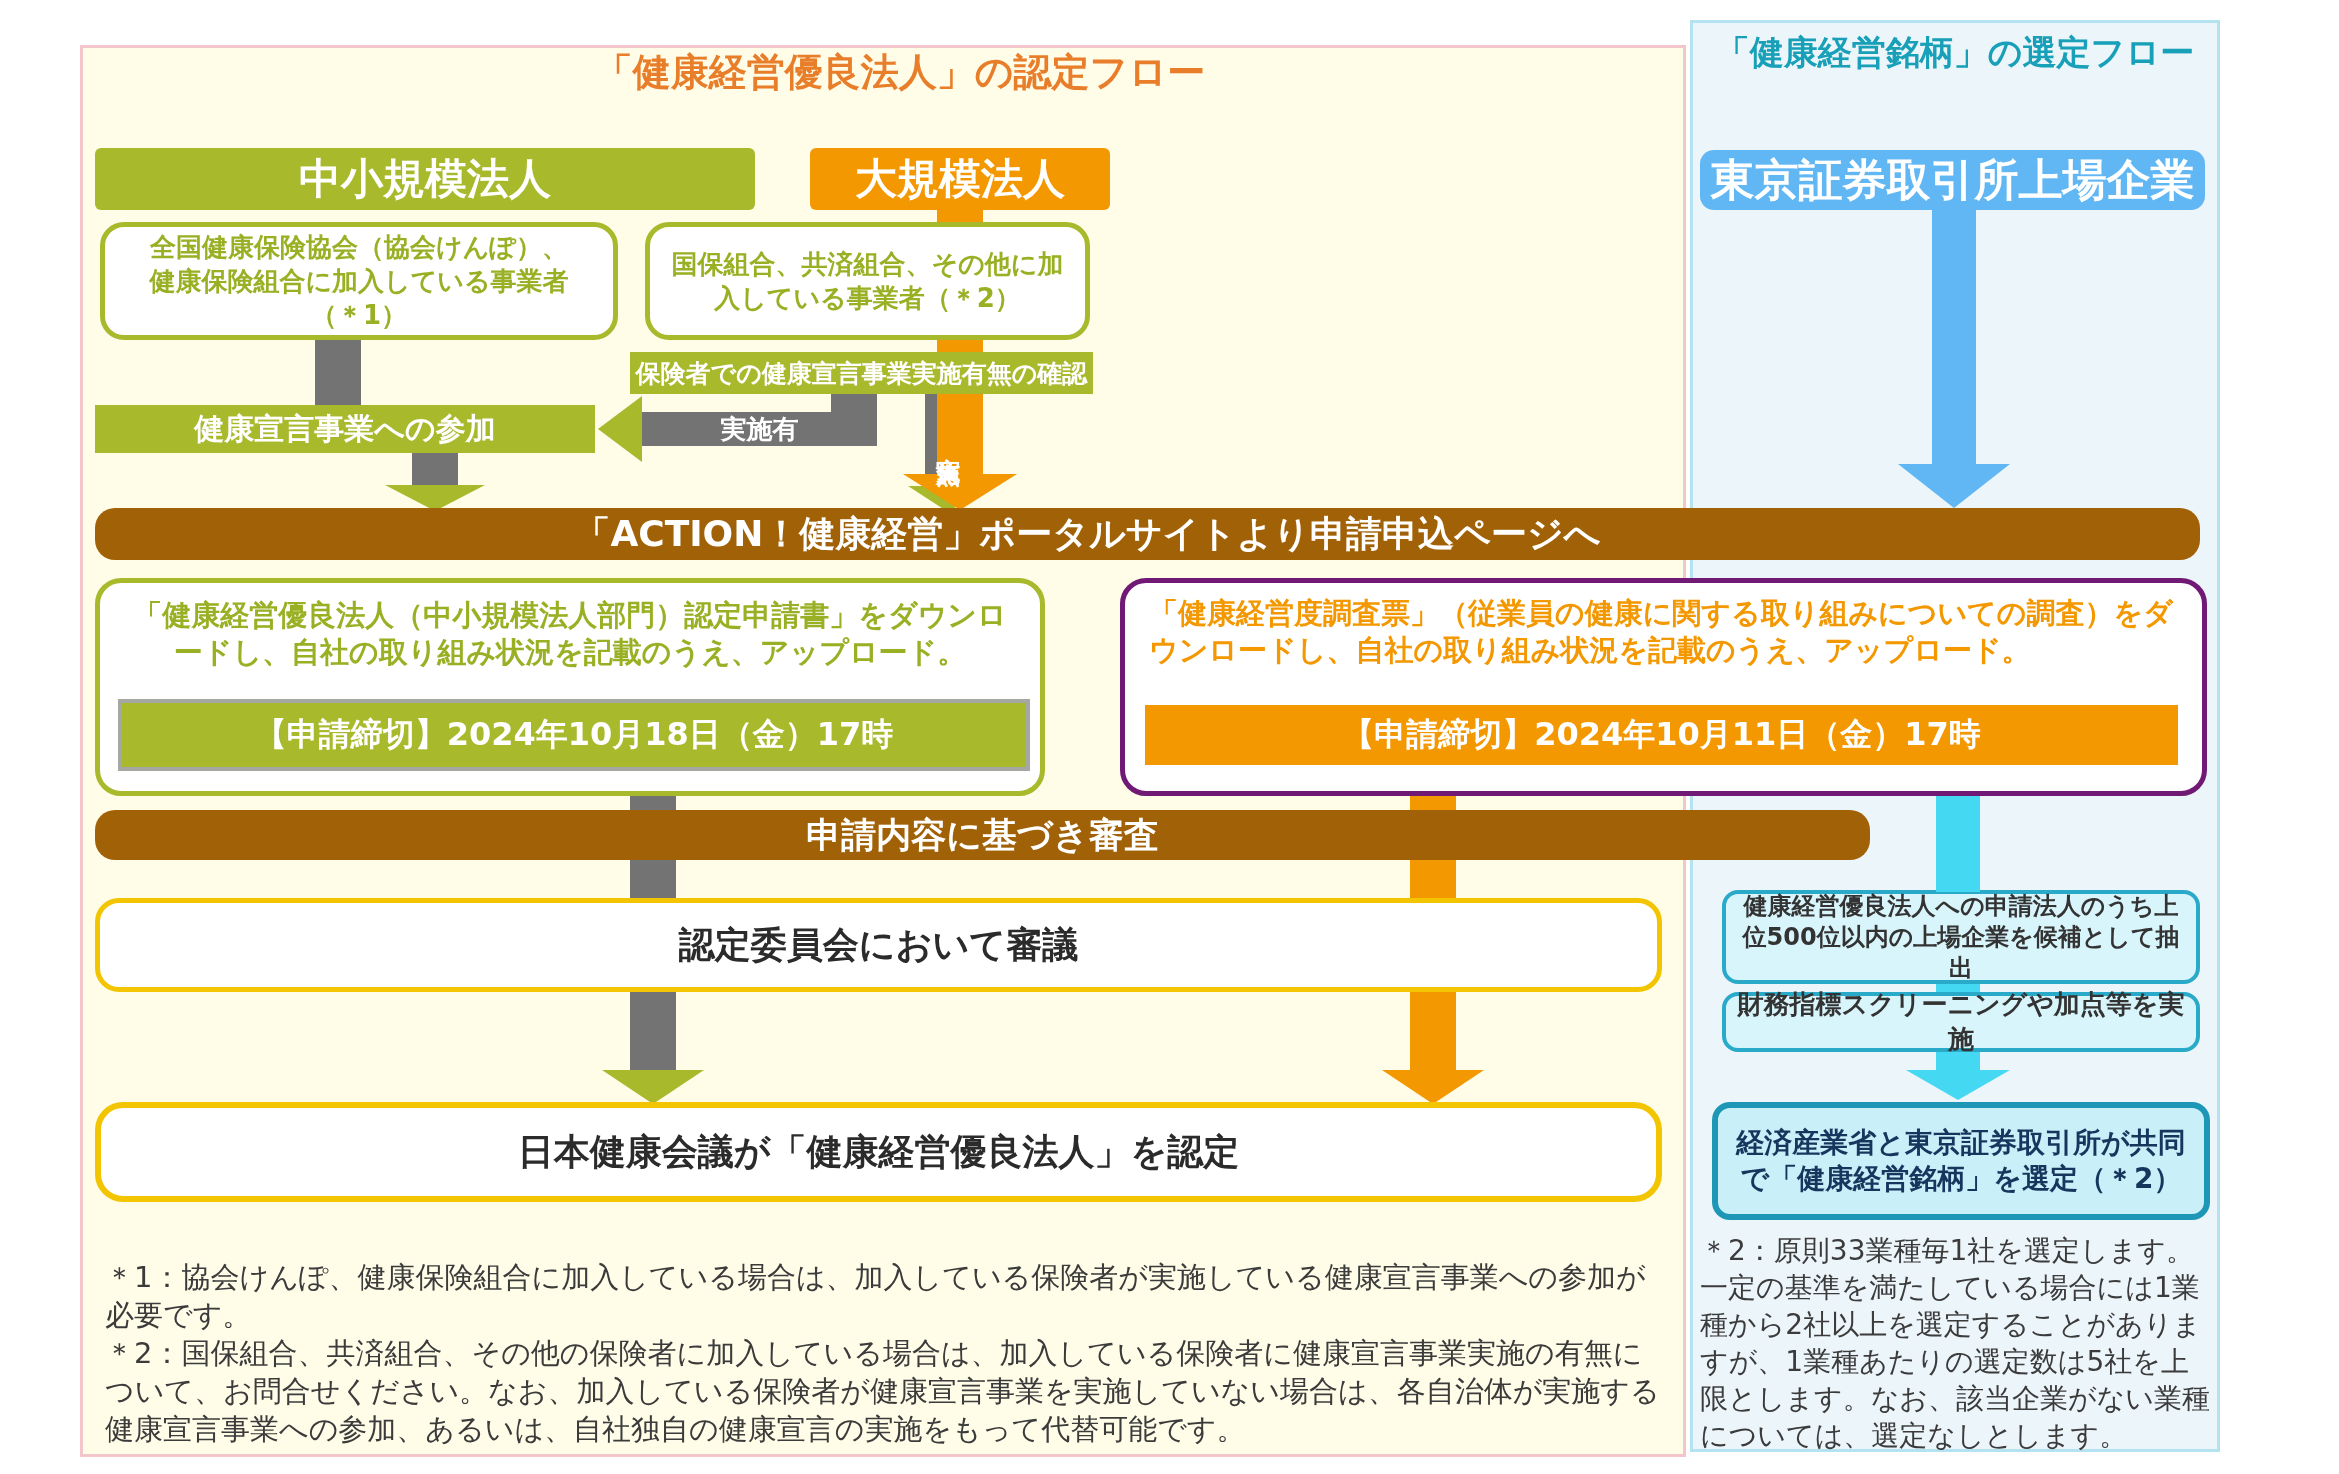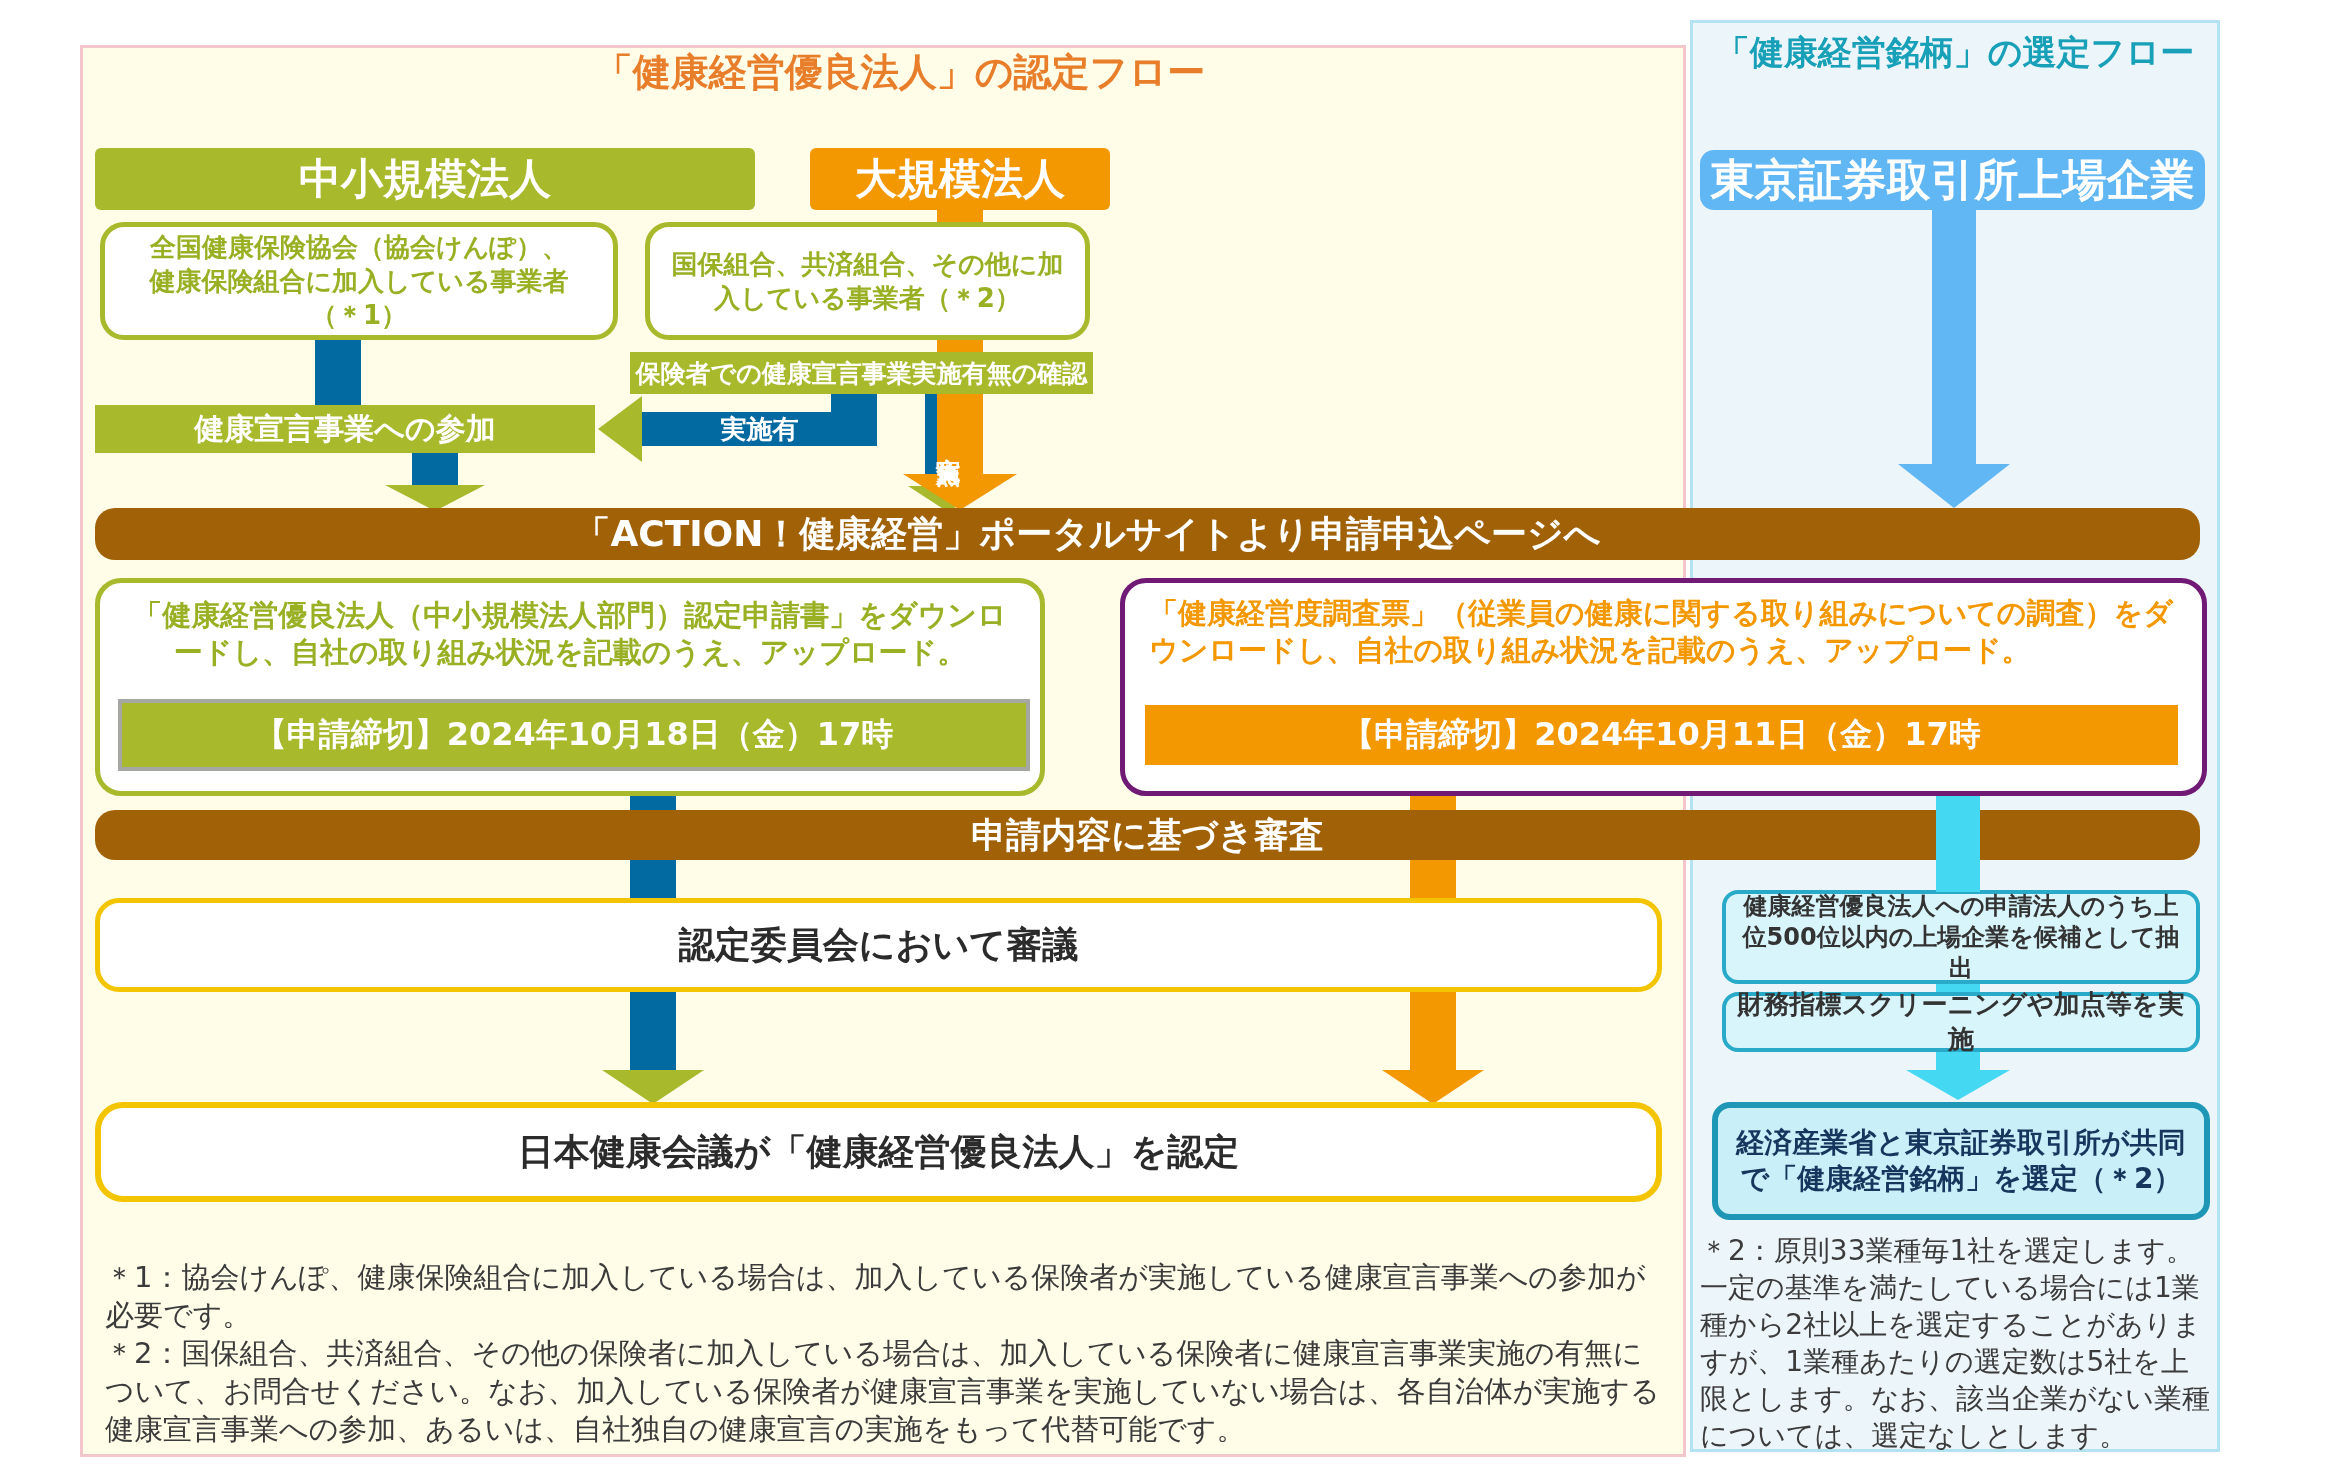--- a/index.html
+++ b/index.html
@@ -23,26 +23,26 @@
   
   .gbox{background:#ffffff;border:5px solid #a8b92c;border-radius:24px;color:#9ab024;font-weight:bold;z-index:2;}
   .box-a{left:100px;top:222px;width:518px;height:118px;font-size:26px;line-height:34px;padding:0 38px;}
   .box-b{left:645px;top:222px;width:445px;height:118px;font-size:26px;line-height:34px;padding:0 20px;}
   
   .greenbar{background:#a8b92c;color:#fff;font-weight:bold;z-index:2;}
   .confirm-bar{left:630px;top:352px;width:463px;height:42px;font-size:25px;}
   .sanka-bar{left:95px;top:405px;width:500px;height:48px;font-size:30px;}
   
   .shaft{position:absolute;box-sizing:border-box;z-index:1;}
-  .green{background:#0369a1;} .orange{background:#f39800;} .sky{background:#61b7f3;} .cyan{background:#45d8f2;}
+  .green{background:#737373;} .orange{background:#f39800;} .sky{background:#61b7f3;} .cyan{background:#45d8f2;}
   .tri{position:absolute;width:0;height:0;z-index:1;}
   
   .banner{background:#a16207;color:#ffffff;font-weight:bold;border-radius:20px;z-index:2;}
   .banner1{left:95px;top:508px;width:2105px;height:52px;font-size:36px;padding-right:120px;}
-  .banner2{left:95px;top:810px;width:2105px;height:50px;font-size:35px;}
+  .banner2{left:95px;top:810px;width:1775px;height:50px;font-size:35px;}
   
   .detail{background:#ffffff;border-radius:26px;z-index:2;}
   .detail-sme{left:95px;top:578px;width:950px;height:218px;border:5px solid #a8b92c;}
   .detail-large{left:1120px;top:578px;width:1087px;height:218px;border:5px solid #701a75;}
   .detail-text-sme{position:absolute;left:0;top:14px;width:100%;padding:0 20px;box-sizing:border-box;text-align:center;color:#9ab024;font-size:29px;line-height:37px;font-weight:bold;}
   .detail-text-large{position:absolute;left:0;top:12px;width:100%;padding:0 24px;box-sizing:border-box;text-align:left;color:#f39800;font-size:29px;line-height:37px;font-weight:bold;}
   .deadline{position:absolute;color:#ffffff;font-weight:bold;font-size:32px;z-index:3;}
   .deadline-sme{left:18px;top:116px;width:904px;height:64px;background:#a8b92c;border:4px solid #a5a7a2;}
   .deadline-large{left:20px;top:122px;width:1033px;height:60px;background:#f39800;}
   

